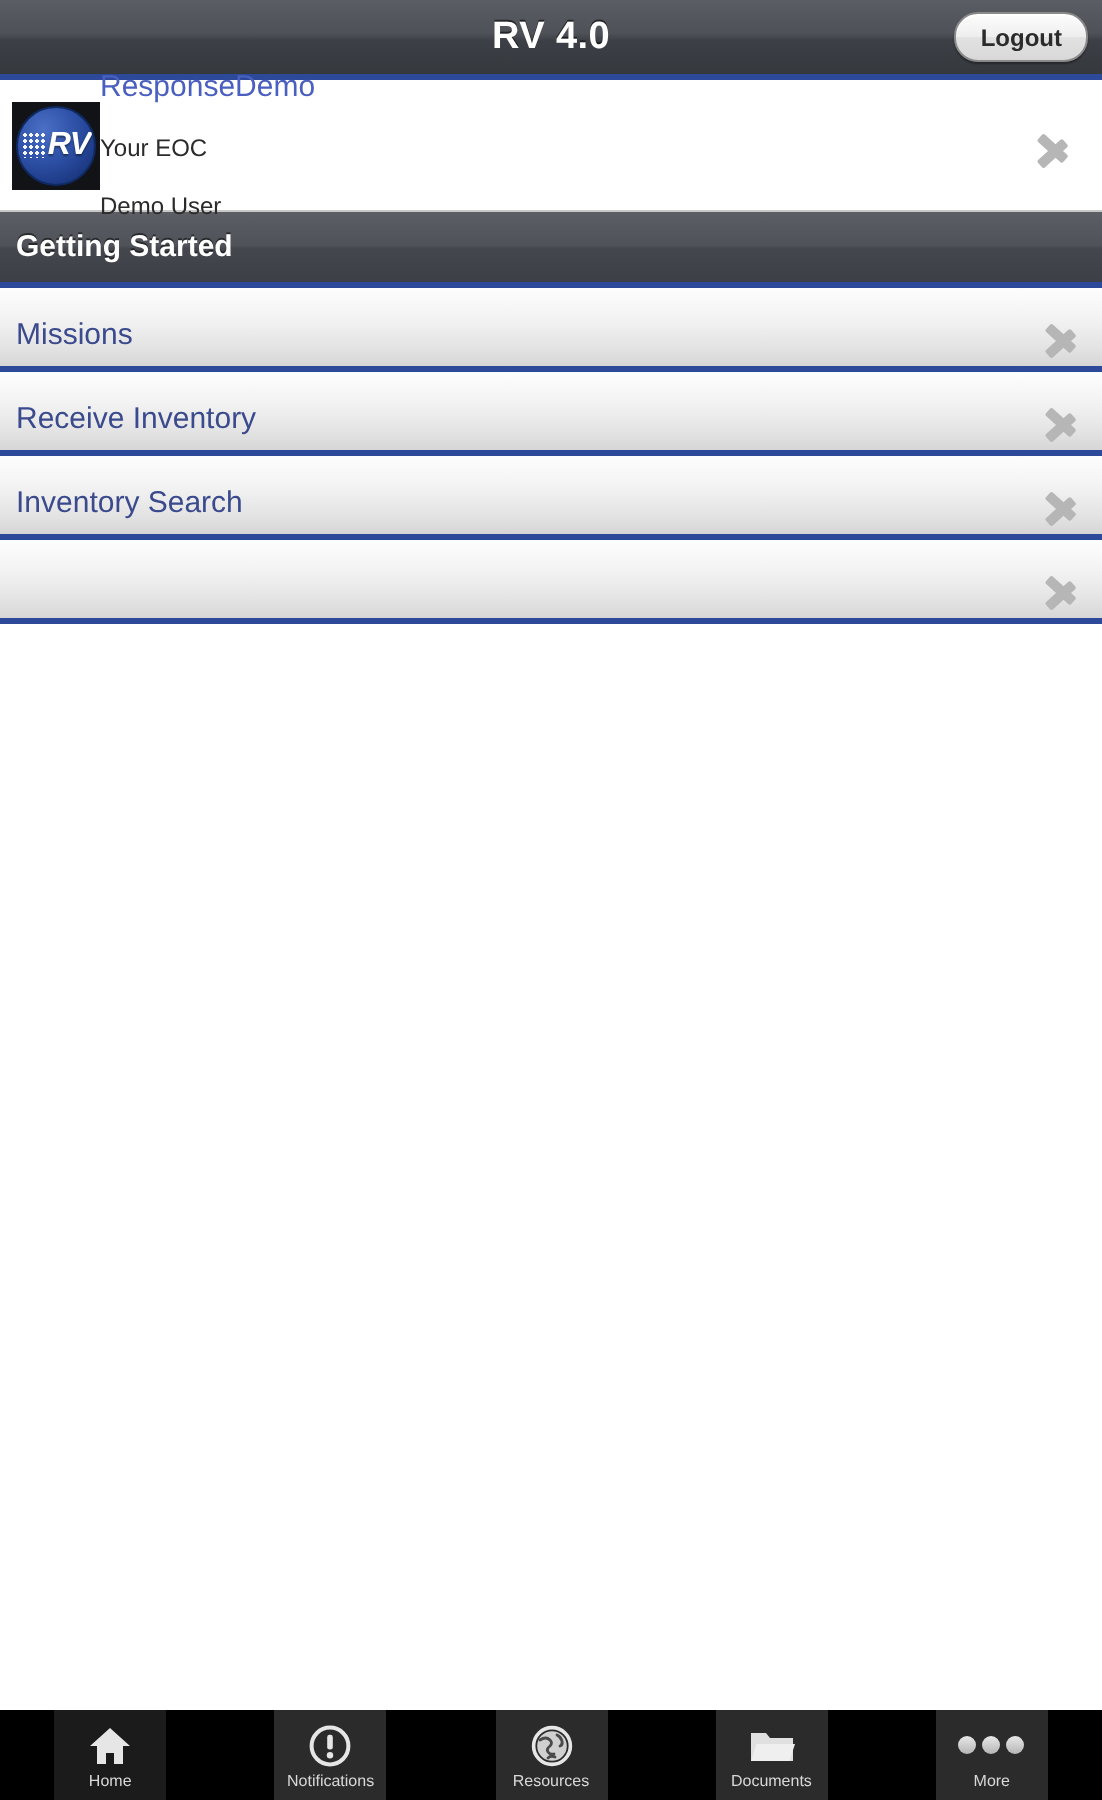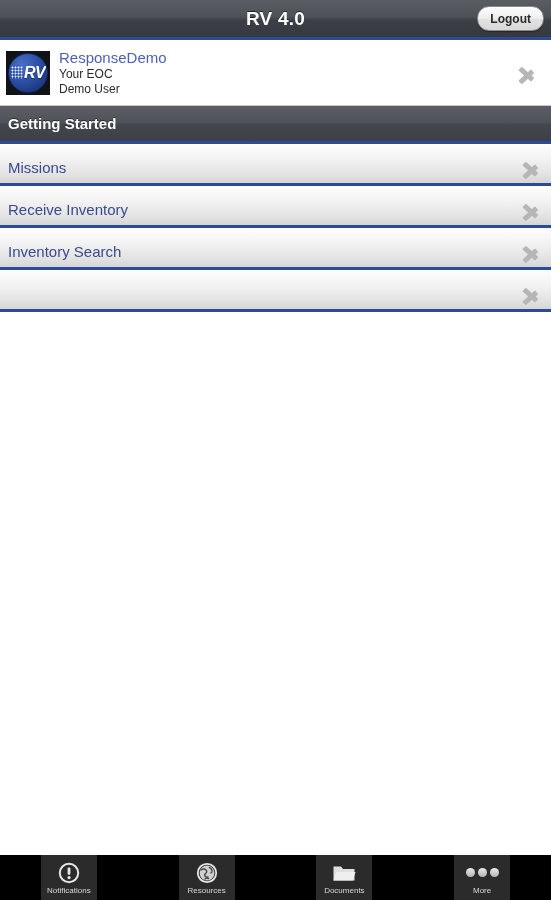--- a/index.html
+++ b/index.html
@@ -56,21 +56,20 @@
     display:flex; align-items:center;
     padding:0 10px 0 6px;
     border-bottom:1px solid #c9c9c9;
     cursor:pointer;
   }
   .logo-box {
     width:44px; height:44px;
     flex:0 0 44px;
     background:#111317;
     display:flex; align-items:center; justify-content:center;
-    margin-right:9px;
   }
   .logo-circle {
     width:40px; height:40px;
     border-radius:50%;
     background:radial-gradient(circle at 34% 28%, #4a6fc4 0%, #2f52a8 42%, #1d3a85 75%, #16306e 100%);
     border:1px solid #0f2a63;
     display:flex; align-items:center; justify-content:center;
     position:relative;
     overflow:hidden;
   }
@@ -85,21 +84,21 @@
   }
   .logo-rv {
     color:#ffffff;
     font-size:16px;
     font-weight:bold;
     font-style:italic;
     letter-spacing:-.5px;
     line-height:1;
     text-shadow:0 1px 1px rgba(0,0,0,.4);
   }
-  .account-text { display:flex; flex-direction:column; justify-content:center; }
+  .account-text { display:flex; flex-direction:column; justify-content:center;gap:14px; }
   .account-name {
     color:#4a5fbf;
     font-size:15px;
     line-height:18px;
   }
   .account-sub {
     color:#2b2b2b;
     font-size:12px;
     line-height:15px;
   }
@@ -265,20 +264,30 @@
         </span>
     </div>
 
 
   </div>
 
   <div class="content-fill"></div>
 
   <div class="tabbar">
 
+    <div class="tab home">
+      <div class="tab-inner">
+        <span class="tab-icon">
+          <svg width="22" height="20" viewBox="0 0 22 20">
+            <path d="M11 1 L21 10 L17.5 10 L17.5 19 L13 19 L13 13.5 L9 13.5 L9 19 L4.5 19 L4.5 10 L1 10 Z" fill="#e6e6e6"></path>
+          </svg>
+        </span>
+        <span class="tab-label">Home</span>
+      </div>
+    </div>
 
     <div class="tab">
       <div class="tab-inner">
         <span class="tab-icon">
           <svg width="22" height="22" viewBox="0 0 22 22">
             <circle cx="11" cy="11" r="9.2" fill="none" stroke="#e6e6e6" stroke-width="2"></circle>
             <rect x="9.6" y="5.4" width="2.8" height="7.4" rx="1.2" fill="#e6e6e6"></rect>
             <circle cx="11" cy="15.6" r="1.6" fill="#e6e6e6"></circle>
           </svg>
         </span>

